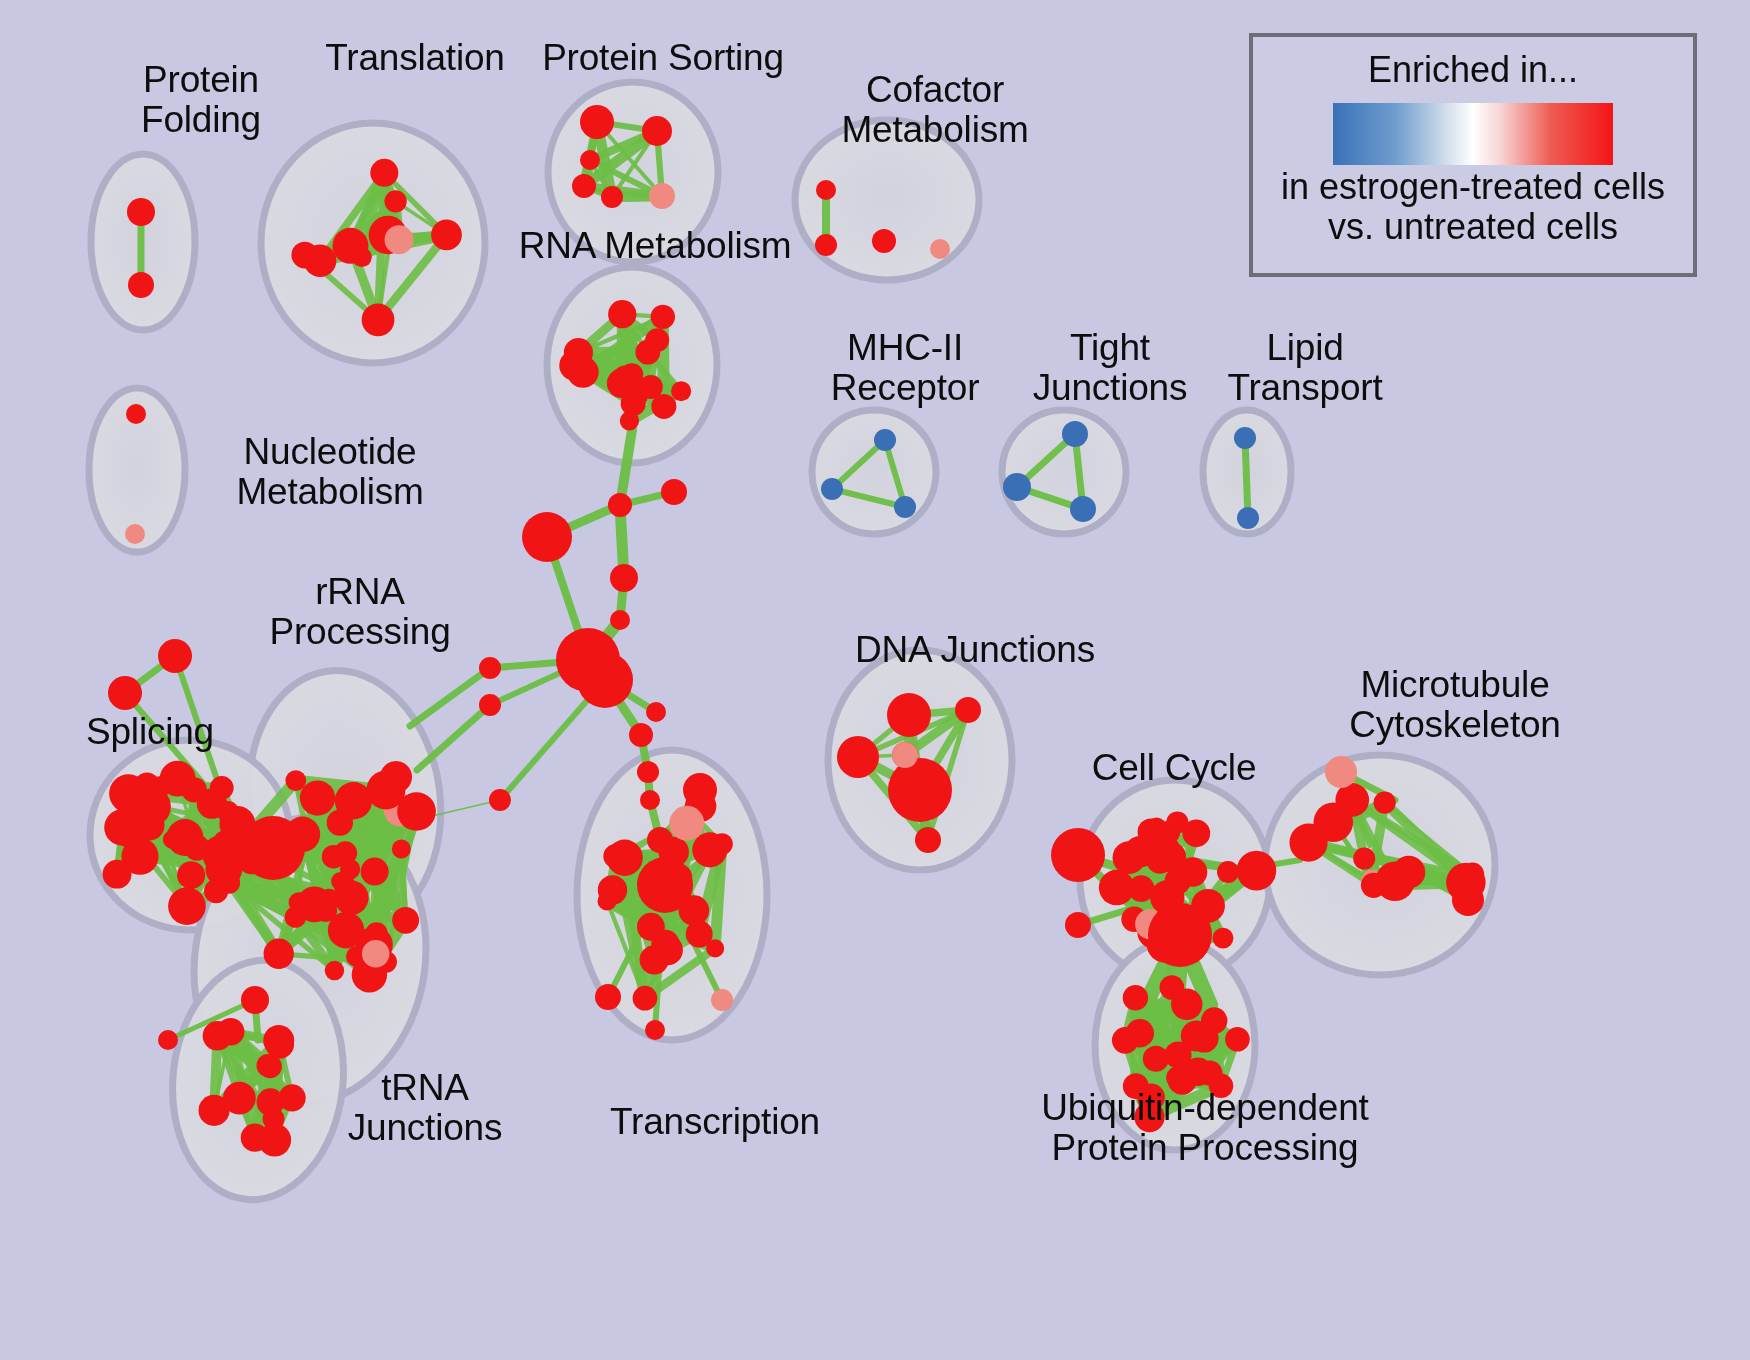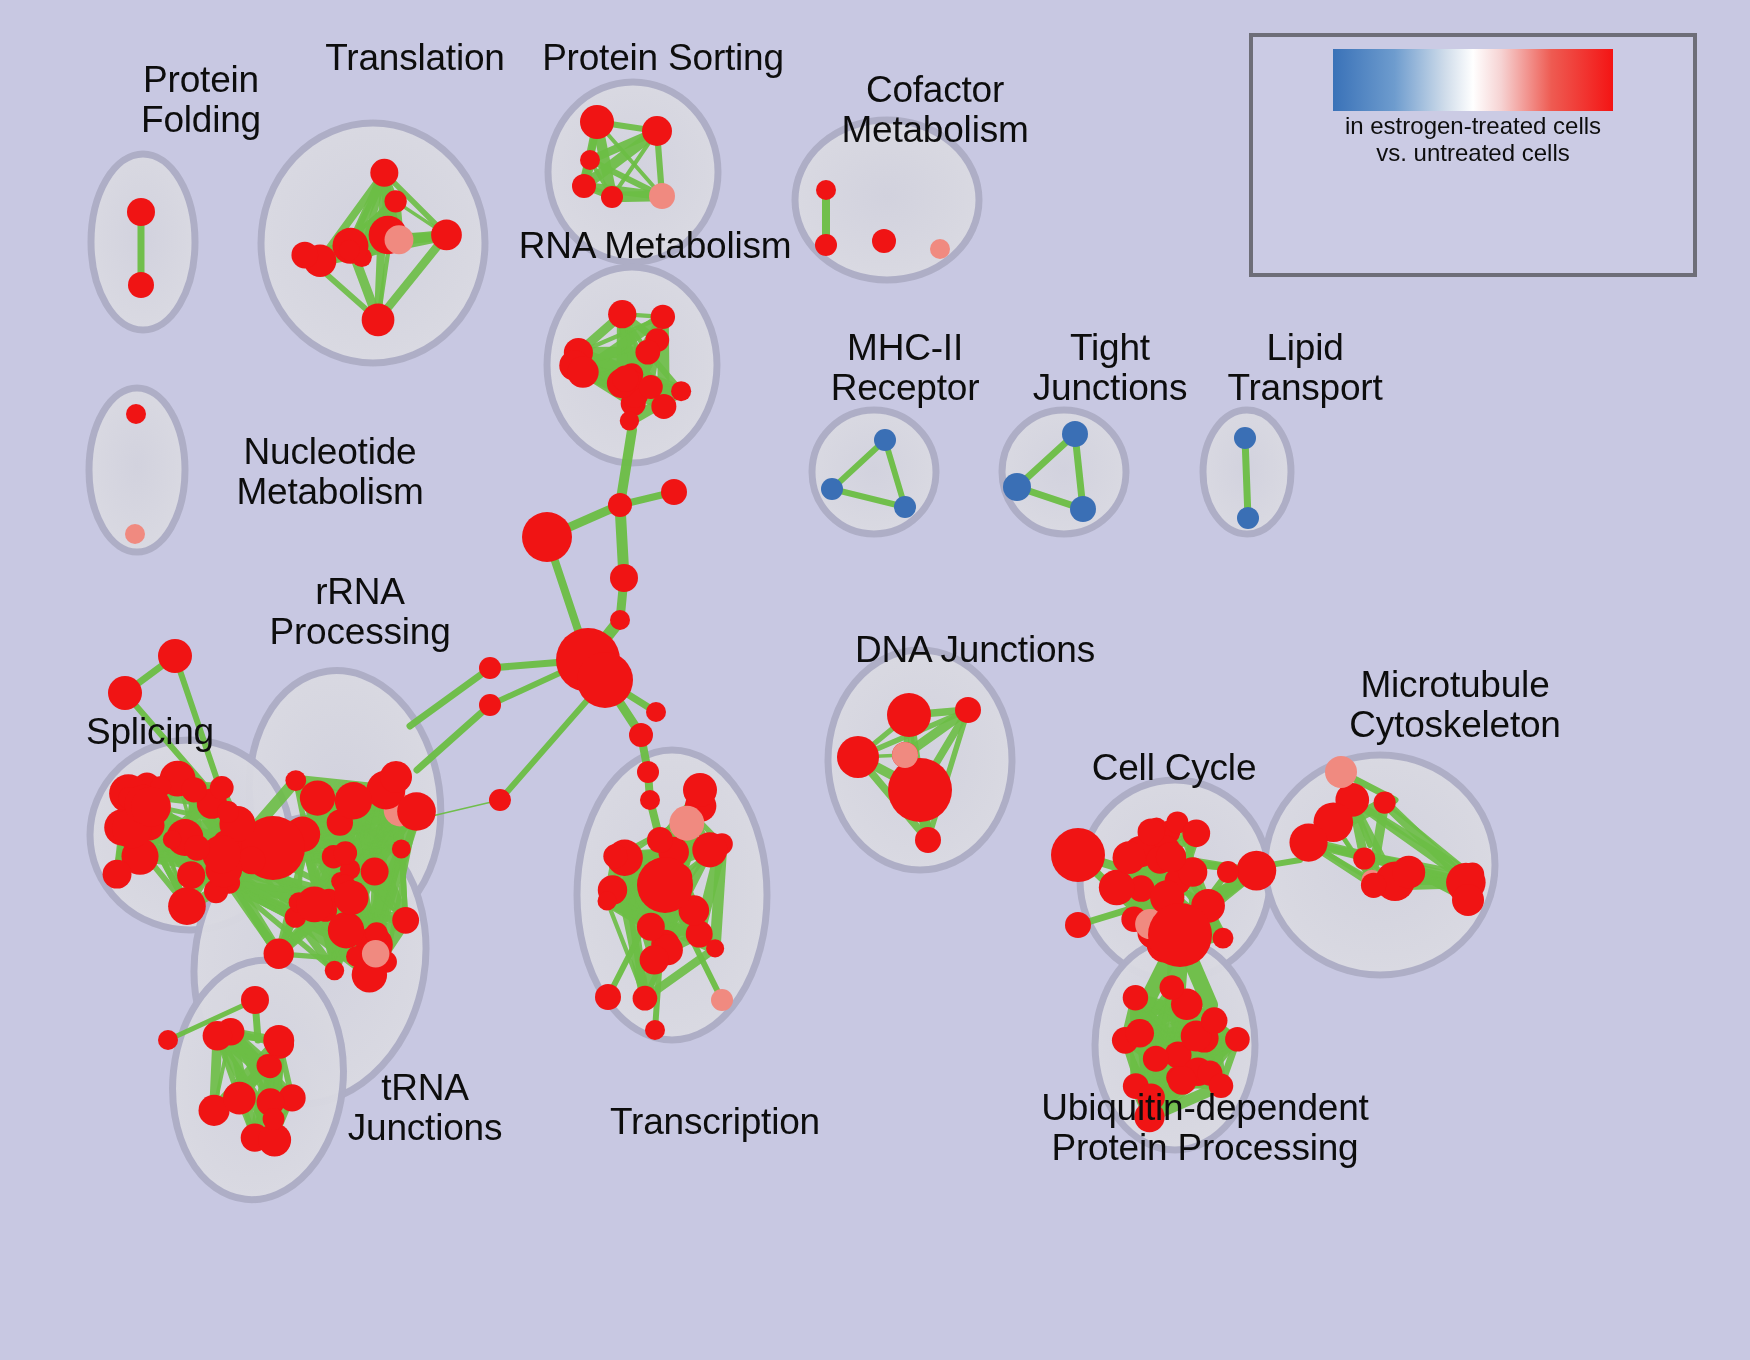--- a/index.html
+++ b/index.html
@@ -39,21 +39,21 @@
   #legend .lg-bar{
     margin:12px auto 0 auto;width:280px;height:62px;
     background:linear-gradient(to right,#3a72b8 0%,#6e9cce 22%,#cfdcea 40%,#ffffff 50%,#f6d3d3 60%,#ee5b52 78%,#f41414 100%);
   }
   #legend .lg-ends{
     position:relative;width:340px;margin:2px auto 0 auto;height:44px;
   }
   #legend .lg-down{position:absolute;left:0;top:0;font-size:36px;color:#0d0d0d;}
   #legend .lg-up{position:absolute;right:0;top:0;font-size:36px;color:#0d0d0d;}
   #legend .lg-sub{
-    text-align:center;font-size:24px;color:#0d0d0d;line-height:1.12;margin-top:2px;
+    text-align:center;font-size:36px;color:#0d0d0d;line-height:1.12;margin-top:2px;
     white-space:pre-line;
   }
 </style>
 </head>
 <body>
 
 <div id="stage">
 
   <svg id="net" viewBox="0 0 1750 1360">
     <defs>
@@ -1177,17 +1177,18 @@
 Cytoskeleton</div>
       <div class="cl-label" style="left: 1044px; top: 748px; width: 260px;">Cell Cycle</div>
       <div class="cl-label" style="left: 565px; top: 1058px; width: 300px; margin-top: 44px;">Transcription</div>
       <div class="cl-label" style="left: 300px; top: 1068px; width: 250px;">tRNA
 Junctions</div>
       <div class="cl-label" style="left: 985px; top: 1088px; width: 440px;">Ubiquitin-dependent
 Protein Processing</div>
     </div>
 
   <div id="legend">
+    <div class="lg-title">Enriched in...</div>
     <div class="lg-bar"></div>
     <div class="lg-sub">in estrogen-treated cells
 vs. untreated cells</div>
   </div>
 </div>
 
 </body></html>

